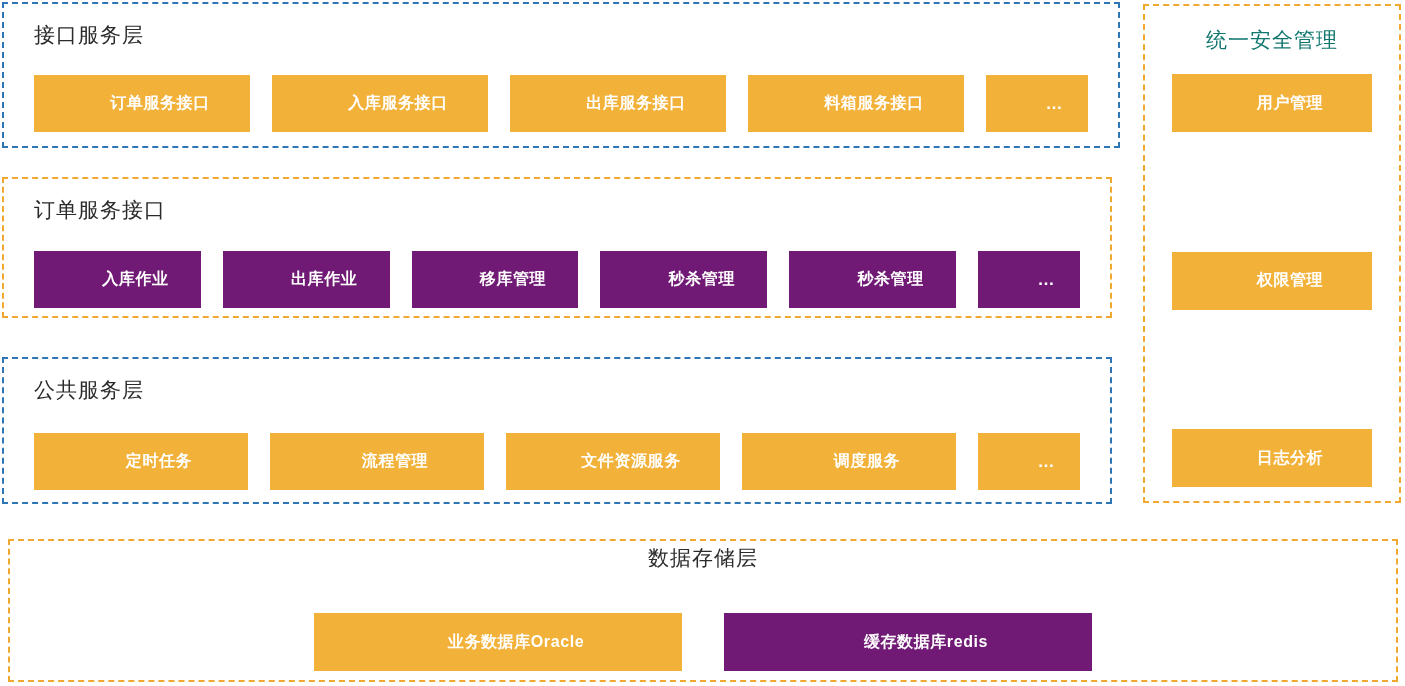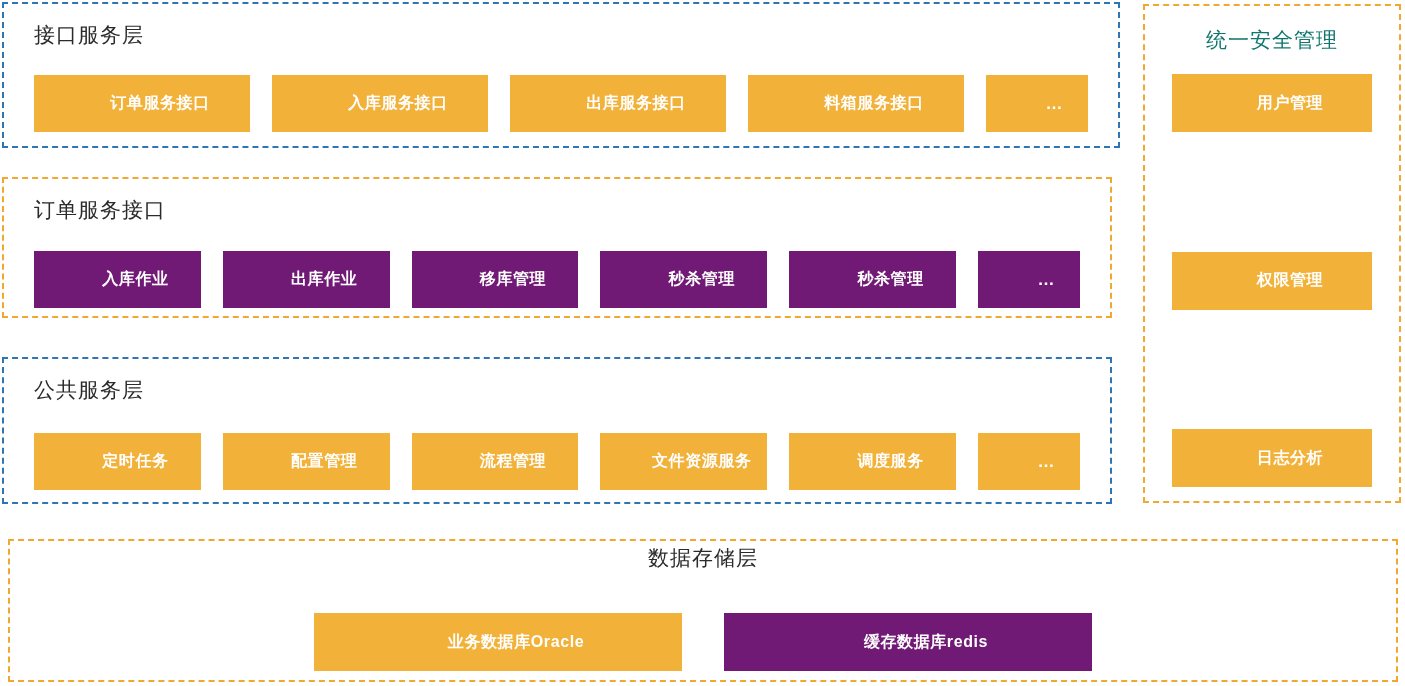--- a/index.html
+++ b/index.html
@@ -139,21 +139,20 @@
     <div class="box blue">秒杀管理</div>
     <div class="box blue">秒杀管理</div>
     <div class="box blue ellipsis">…</div>
   </div>
 </div>
 
 <div class="layer frame-blue" id="layer-public">
   <div class="layer-title left">公共服务层</div>
   <div class="box-row">
     <div class="box orange">定时任务</div>
-    <div class="box orange">配置管理</div>
     <div class="box orange">流程管理</div>
     <div class="box orange">文件资源服务</div>
     <div class="box orange">调度服务</div>
     <div class="box orange ellipsis">…</div>
   </div>
 </div>
 
 <div class="layer frame-orange" id="layer-storage">
   <div class="layer-title center">数据存储层</div>
   <div class="storage-row">

